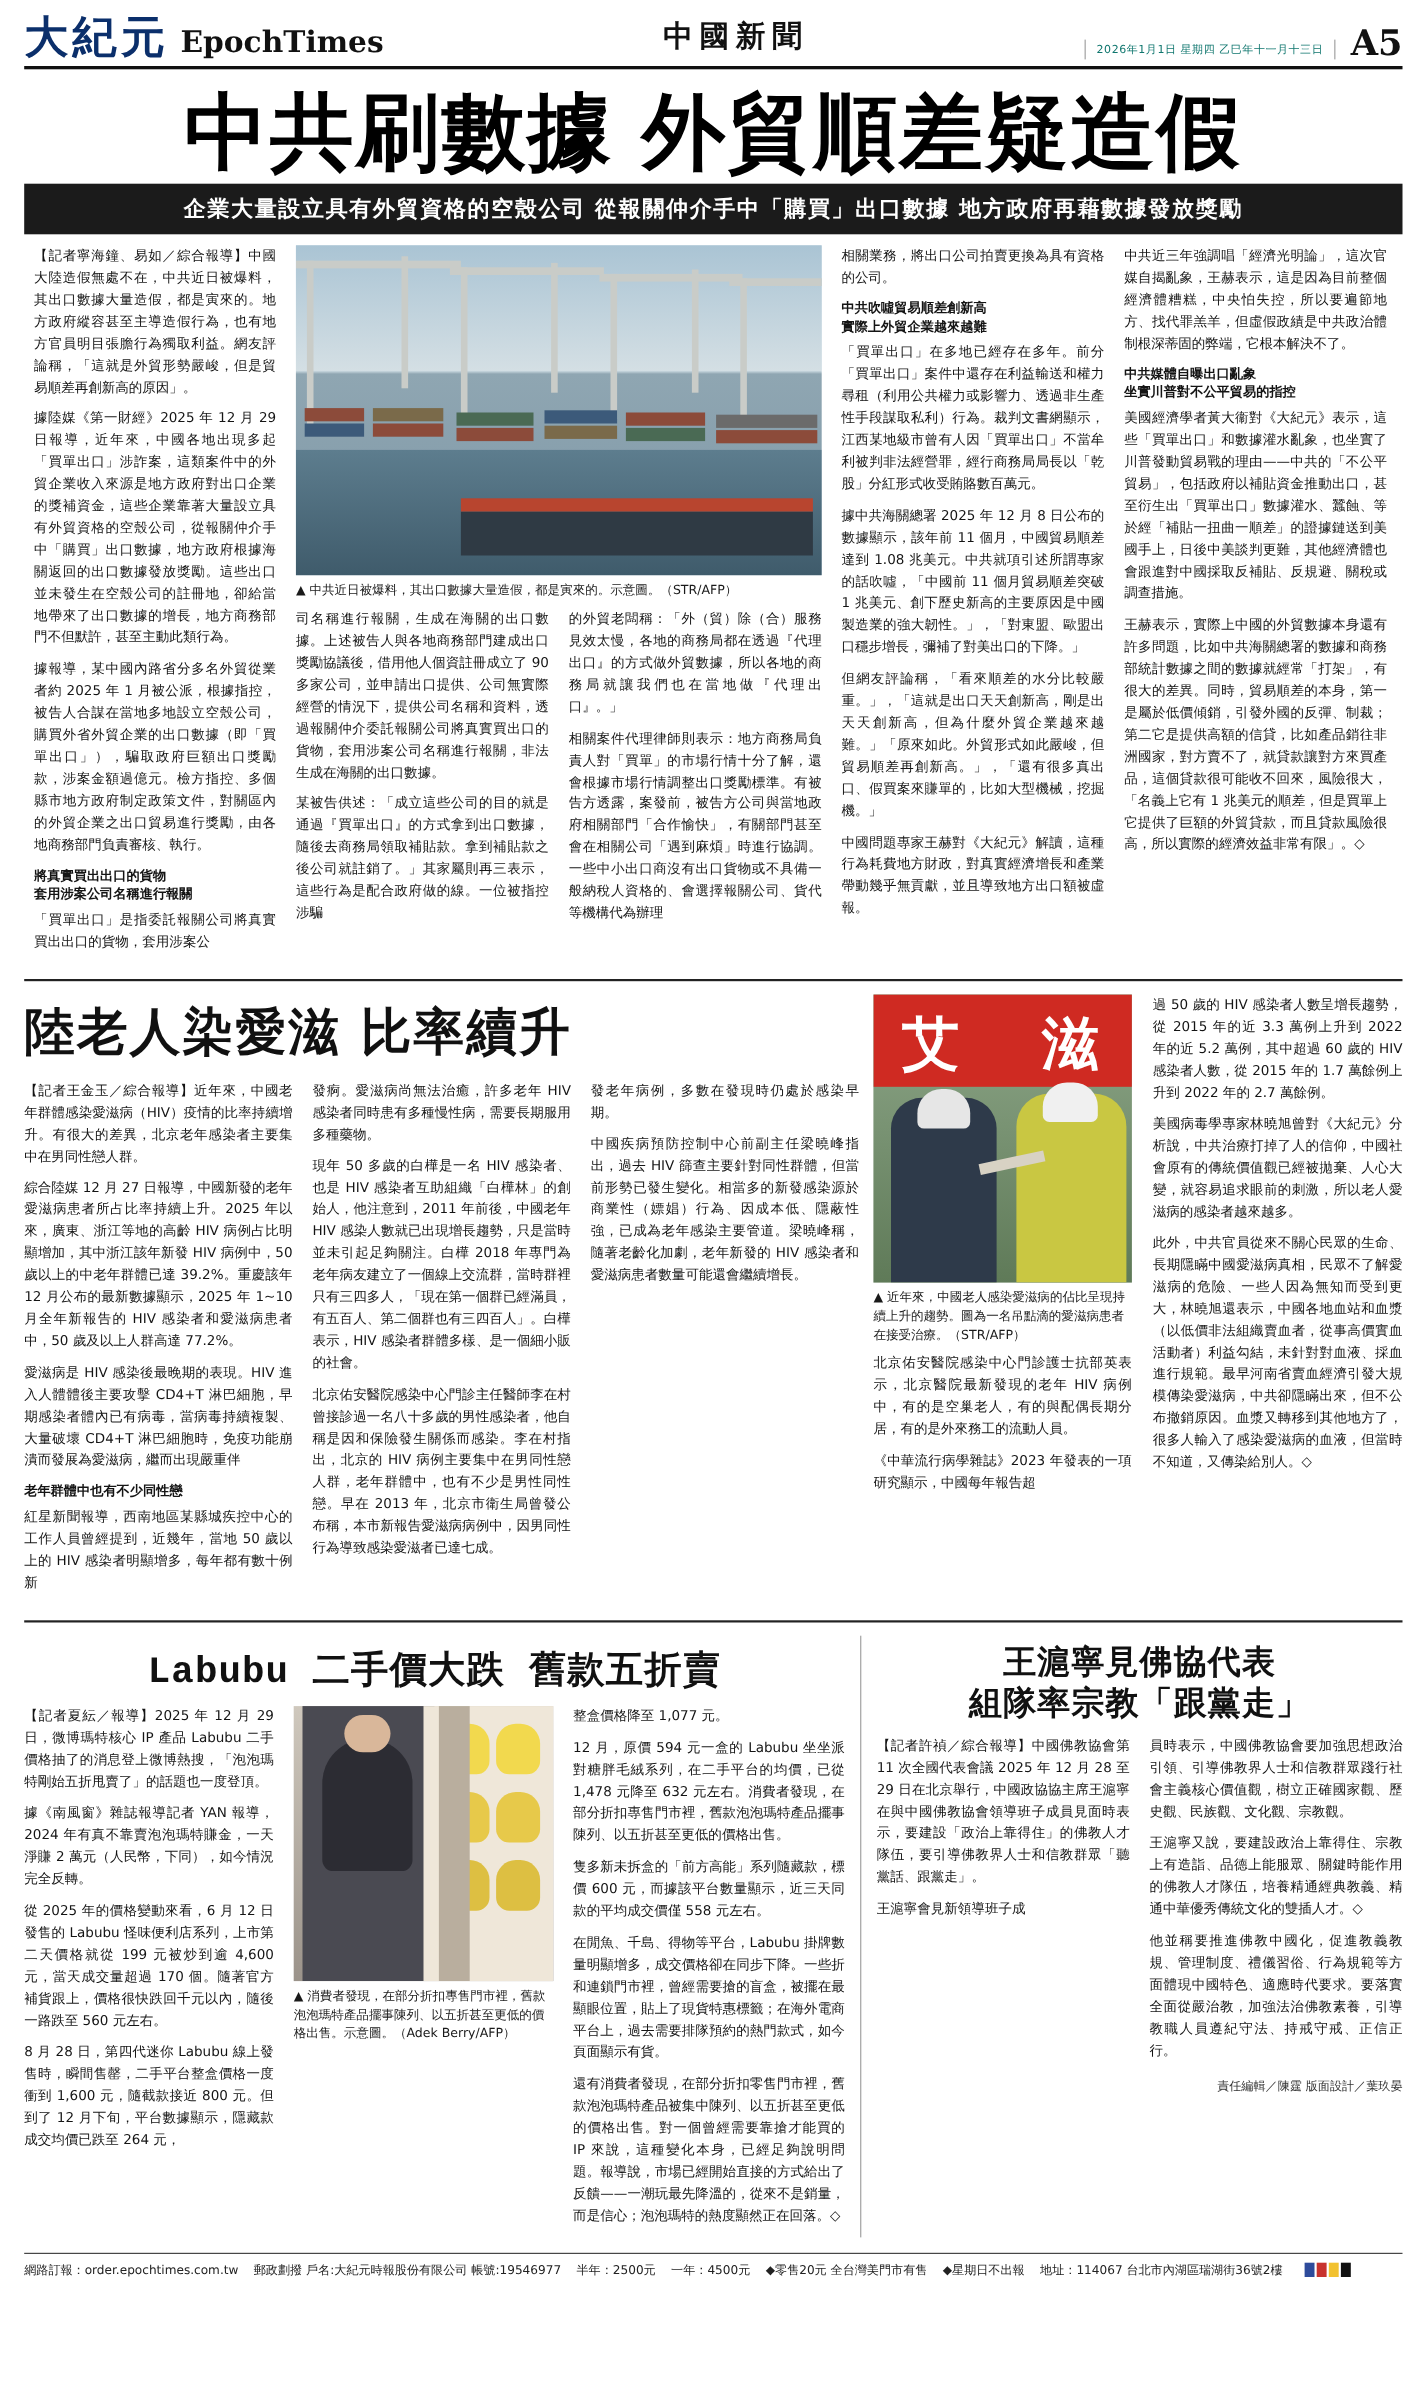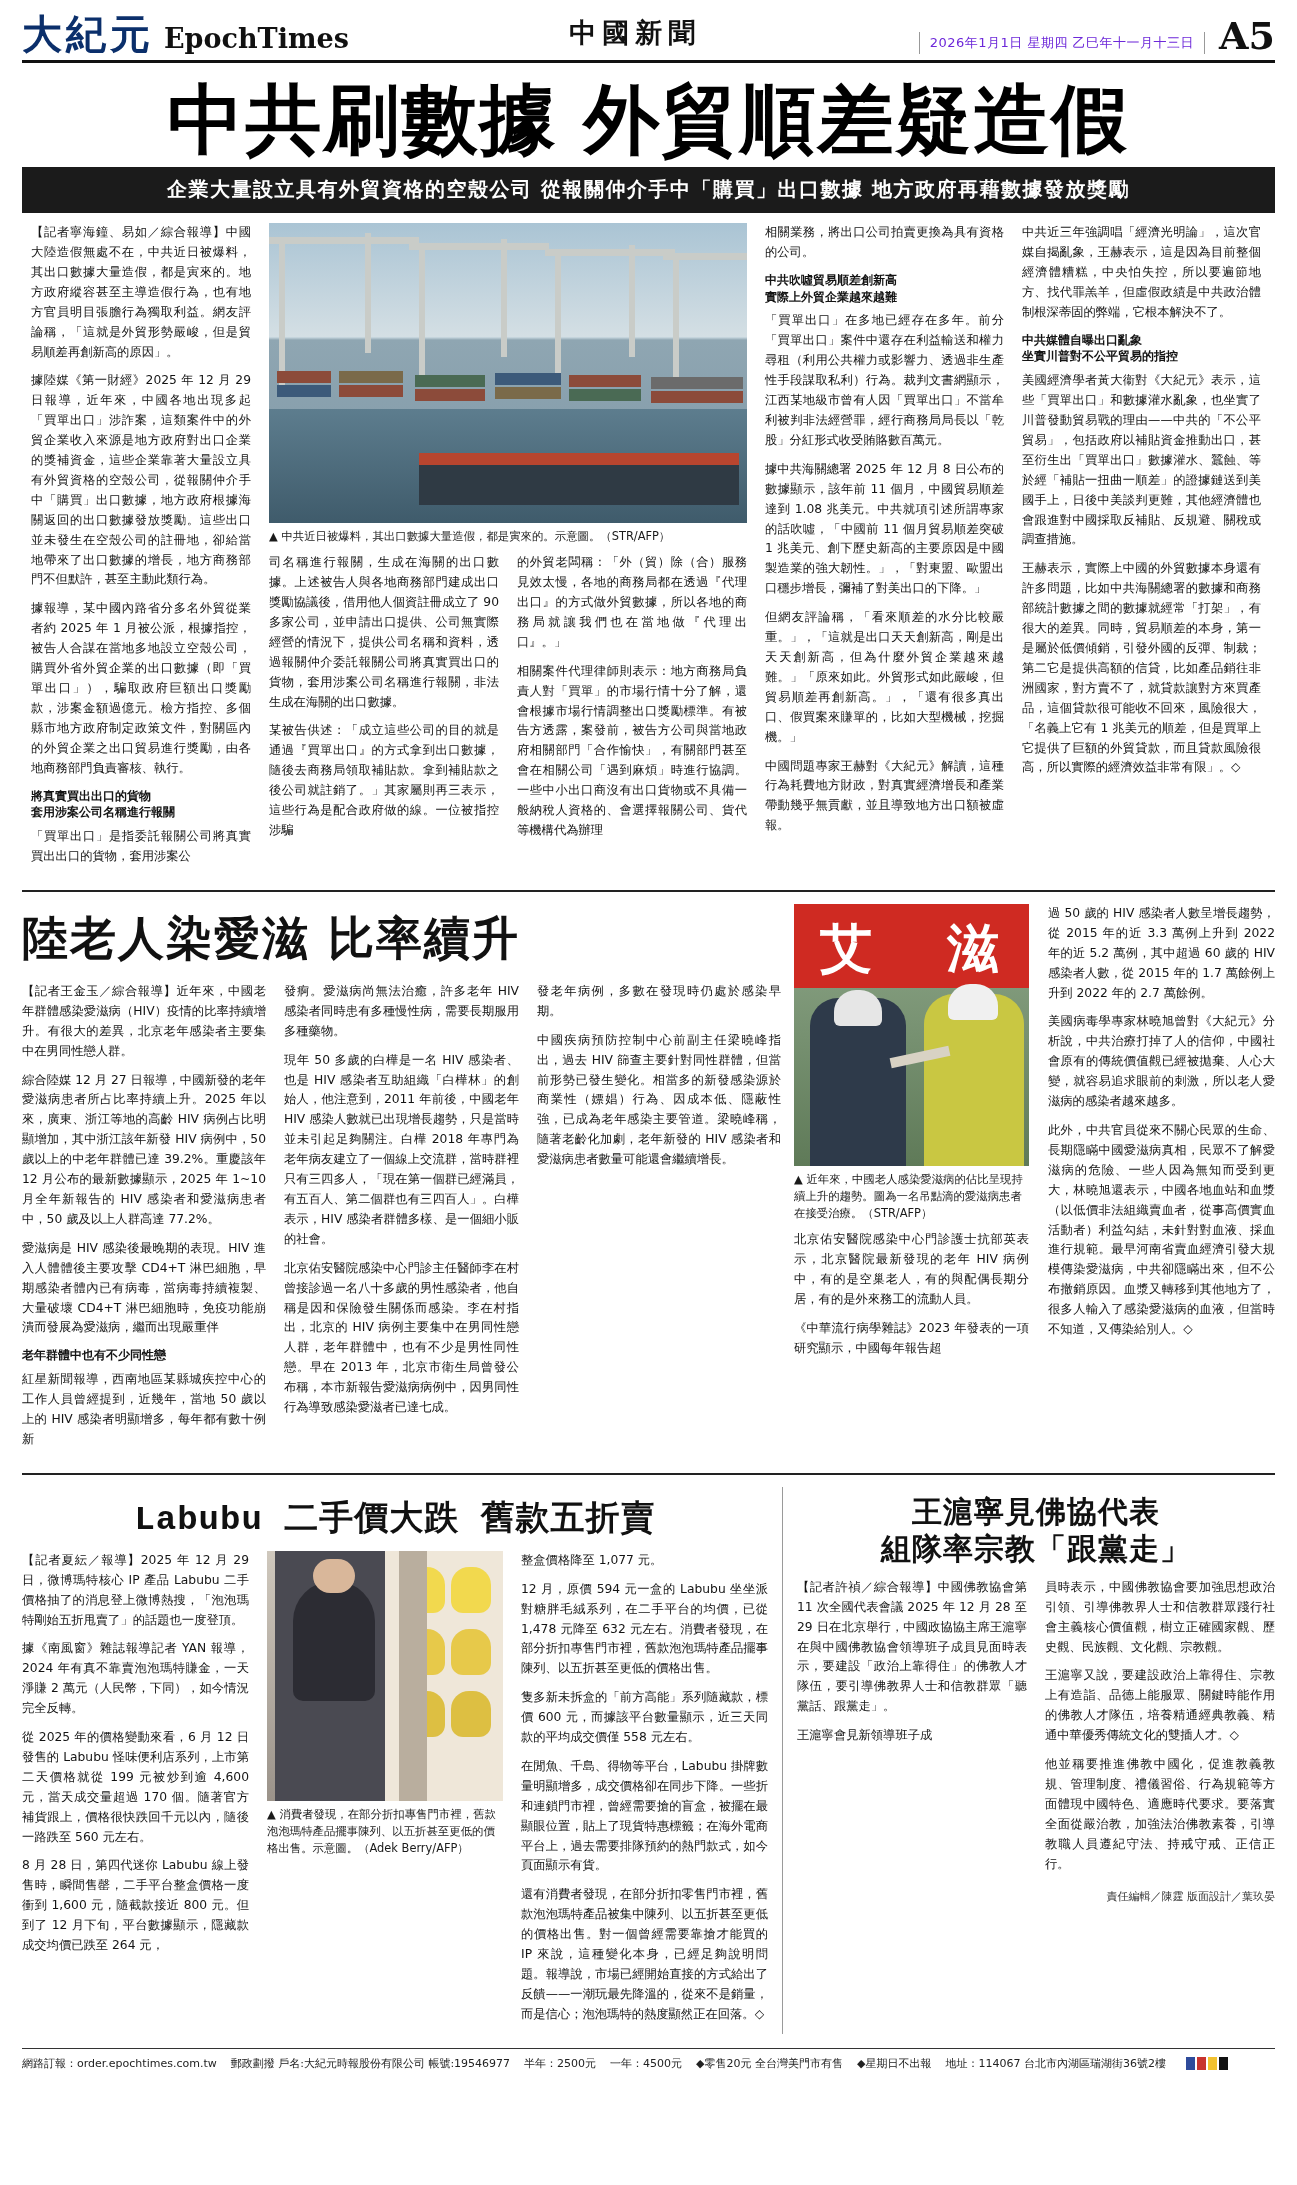--- a/index.html
+++ b/index.html
@@ -12,22 +12,22 @@
   }
   .page { width:1297px; min-height:2185px; padding:14px 22px 0 22px; position:relative; }
 
   
   .masthead { display:flex; align-items:flex-end; border-bottom:3px solid #111; padding-bottom:6px; }
   .logo-block { display:flex; align-items:flex-end; gap:10px; width:330px; }
   .logo-cn { font-family:"DejaVu Serif","Liberation Serif",serif; font-size:40px; font-weight:bold; letter-spacing:4px; color:#0b2f6b; line-height:1; }
   .logo-en { font-family:"DejaVu Serif","Liberation Serif",serif; font-size:27px; font-weight:bold; color:#111; line-height:1; position:relative; top:-2px;}
   .masthead-center { flex:1; text-align:center; font-family:"DejaVu Serif","Liberation Serif",serif; font-size:27px; font-weight:bold; letter-spacing:6px; color:#111; padding-bottom:3px;}
   .masthead-right { display:flex; align-items:flex-end; gap:14px; }
-  .issue-date { font-size:13px; color:#6d28d9; border-left:1px solid #999; border-right:1px solid #999; padding:2px 10px; letter-spacing:.5px;}
-  .page-no { font-family:"DejaVu Serif","Liberation Serif",serif; font-size:38px; font-weight:bold; line-height:.95; }
+  .issue-date { font-size:10px; color:#0f766e; border-left:1px solid #999; border-right:1px solid #999; padding:2px 10px; letter-spacing:.5px;}
+  .page-no { font-family:"DejaVu Serif","Liberation Serif",serif; font-size:32px; font-weight:bold; line-height:.95; }
 
   
   .lead-head {
     text-align:center;
     font-family:"DejaVu Serif","Liberation Serif",serif;
     font-weight:bold;
     font-size:76px;
     letter-spacing:2px;
     line-height:1.08;
     margin:16px 0 6px 0;

